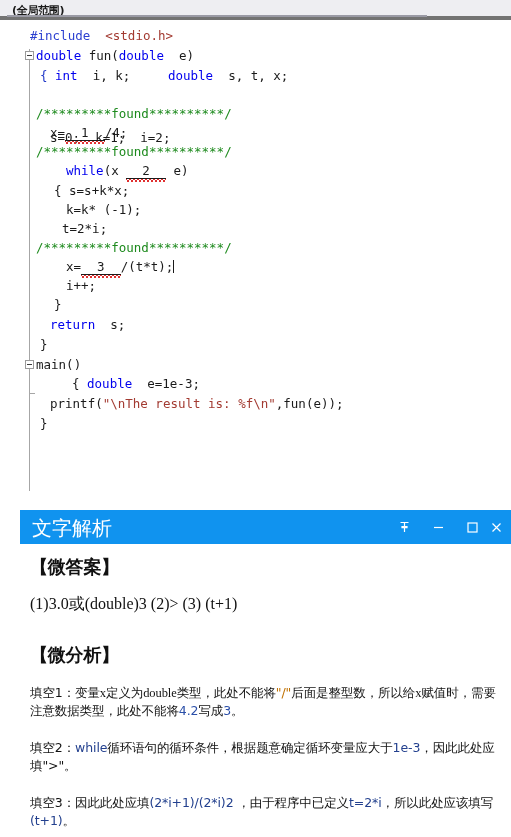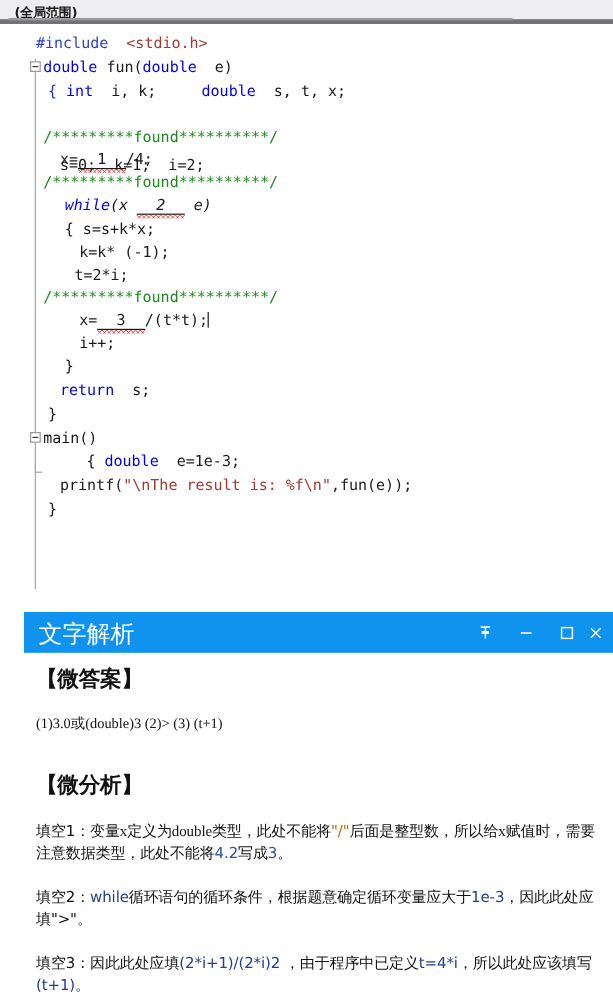--- a/index.html
+++ b/index.html
@@ -192,21 +192,21 @@
   .section-head {
     font-family: "DejaVu Sans", sans-serif;
     font-size: 18px;
     font-weight: bold;
     color: #111111;
     margin: 0 0 2px 0;
     letter-spacing: -0.2px;
   }
   .answer-line {
     font-family: "Liberation Serif", serif;
-    font-size: 12px;
+    font-size: 16px;
     color: #111111;
     margin: 20px 0 0 0;
   }
   .spacer-lg { height: 34px; }
   .spacer-md { height: 19px; }
   .para {
     margin: 0;
     font-size: 12.5px;
     line-height: 18px;
     letter-spacing: -0.1px;
@@ -231,21 +231,21 @@
 
   <div id="code-lines">
       <div class="code-line" style="left: 30px; top: 8px;"><span class="pre">#include</span><span class="plain">  </span><span class="inc">&lt;stdio.h&gt;</span></div>
       <div class="collapse-box" style="top: 30px;"></div>
       <div class="code-line" style="left: 36px; top: 28px;"><span class="kw">double</span><span class="plain"> fun(</span><span class="kw">double</span><span class="plain">  e)</span></div>
       <div class="code-line" style="left: 40px; top: 48px;"><span class="kw2">{ </span><span class="kw">int</span><span class="plain">  i, k;     </span><span class="kw">double</span><span class="plain">  s, t, x;</span></div>
       <div class="code-line" style="left: 50px; top: 66px; margin-top: 44px;"><span class="plain">s=0;  k=1;  i=2;</span></div>
       <div class="code-line" style="left: 36px; top: 86px;"><span class="cmt">/*********found**********/</span></div>
       <div class="code-line" style="left: 50px; top: 105px;"><span class="plain">x=</span><span class="blank">&nbsp;&nbsp;1&nbsp;&nbsp;<span class="squig"></span></span><span class="plain">/4;</span></div>
       <div class="code-line" style="left: 36px; top: 124px;"><span class="cmt">/*********found**********/</span></div>
-      <div class="code-line" style="left: 54px; top: 143px; font-style: italic;"><span class="kw">while</span><span class="plain">(x </span><span class="blank">&nbsp;&nbsp;2&nbsp;&nbsp;<span class="squig"></span></span><span class="plain"> e)</span></div>
+      <div class="code-line" style="left: 66px; top: 143px;"><span class="kw">while</span><span class="plain">(x </span><span class="blank">&nbsp;&nbsp;2&nbsp;&nbsp;<span class="squig"></span></span><span class="plain"> e)</span></div>
       <div class="code-line" style="left: 54px; top: 163px;"><span class="plain">{ s=s+k*x;</span></div>
       <div class="code-line" style="left: 66px; top: 182px;"><span class="plain">k=k* (-1);</span></div>
       <div class="code-line" style="left: 62px; top: 201px;"><span class="plain">t=2*i;</span></div>
       <div class="code-line" style="left: 36px; top: 220px;"><span class="cmt">/*********found**********/</span></div>
       <div class="code-line" style="left: 66px; top: 239px;"><span class="plain">x=</span><span class="blank">&nbsp;&nbsp;3&nbsp;&nbsp;<span class="squig"></span></span><span class="plain">/(t*t);</span><span class="caret"></span></div>
       <div class="code-line" style="left: 66px; top: 258px;"><span class="plain">i++;</span></div>
       <div class="code-line" style="left: 54px; top: 277px;"><span class="plain">}</span></div>
       <div class="code-line" style="left: 50px; top: 297px;"><span class="kw">return</span><span class="plain">  s;</span></div>
       <div class="code-line" style="left: 40px; top: 317px;"><span class="plain">}</span></div>
       <div class="collapse-box" style="top: 339px;"></div>
@@ -287,16 +287,16 @@
     <div class="section-head">【微答案】</div>
     <div class="answer-line">(1)3.0或(double)3 (2)&gt; (3) (t+1)</div>
     <div class="spacer-lg"></div>
     <div class="section-head">【微分析】</div>
     <div class="spacer-md"></div>
     <div id="analysis-paragraphs">
         <p class="para"><span>填空1：变量</span><span class="hl-code">x</span><span>定义为</span><span class="hl-code">double</span><span>类型，此处不能将</span><span class="hl-op">"/"</span><span>后面是整型数，所以给</span><span class="hl-code">x</span><span>赋值时，需要注意数据类型，此处不能将</span><span class="hl-num">4.2</span><span>写成</span><span class="hl-num">3</span><span>。</span></p>
         <div class="spacer-md"></div>
         <p class="para"><span>填空2：</span><span class="hl-blue">while</span><span>循环语句的循环条件，根据题意确定循环变量应大于</span><span class="hl-blue">1e-3</span><span>，因此此处应填</span><span>"&gt;"</span><span>。</span></p>
         <div class="spacer-md"></div>
-        <p class="para"><span>填空3：因此此处应填</span><span class="hl-blue">(2*i+1)/(2*i)2</span><span> ，由于程序中已定义</span><span class="hl-blue">t=4*i</span><span>，所以此处应该填写</span><span class="hl-blue">(t+1)</span><span>。</span></p>
+        <p class="para"><span>填空3：因此此处应填</span><span class="hl-blue">(2*i+1)/(2*i)2</span><span> ，由于程序中已定义</span><span class="hl-blue">t=2*i</span><span>，所以此处应该填写</span><span class="hl-blue">(t+1)</span><span>。</span></p>
       </div>
   </div>
 </div>
 
 </body></html>

